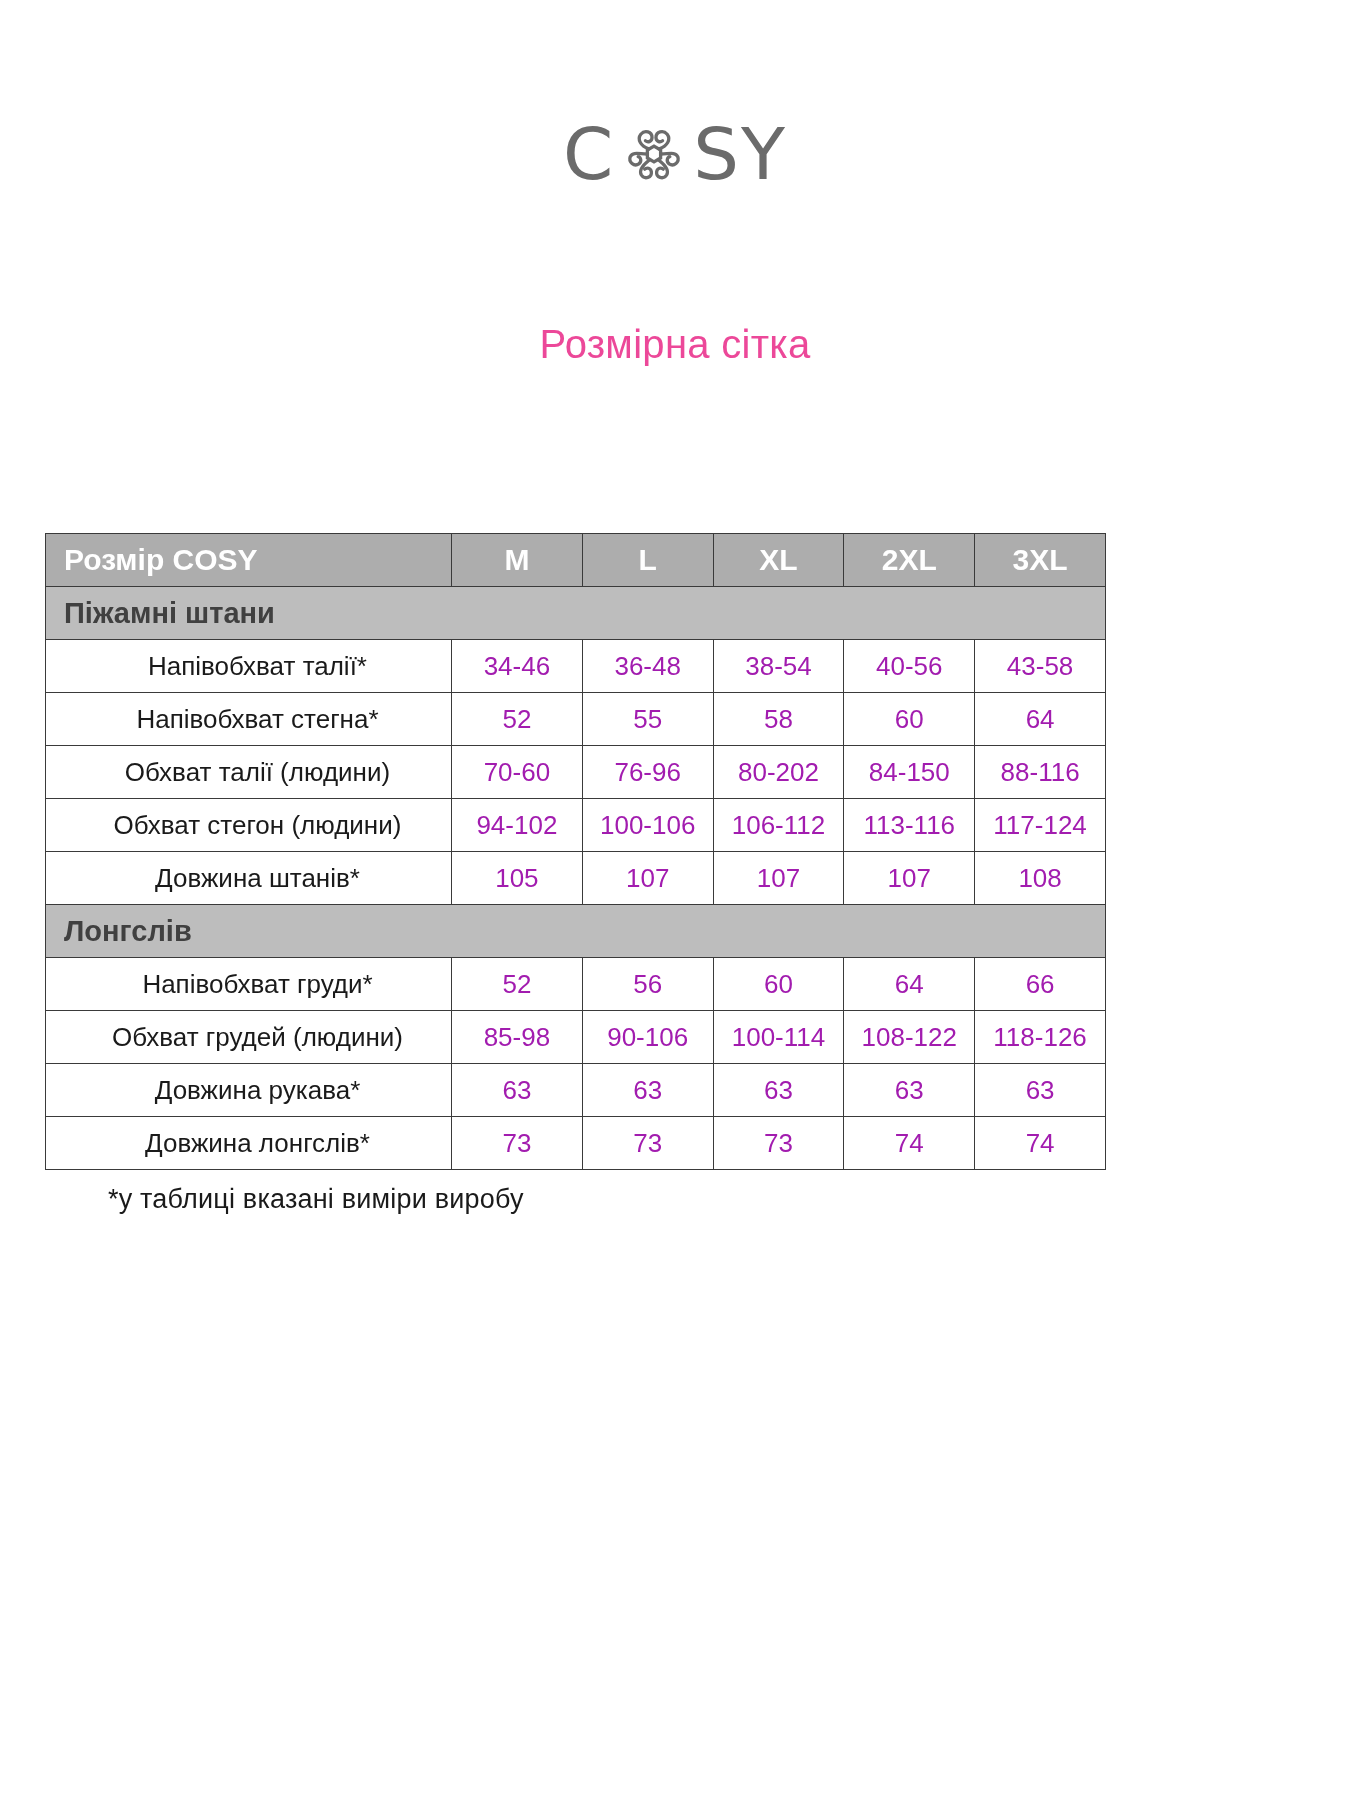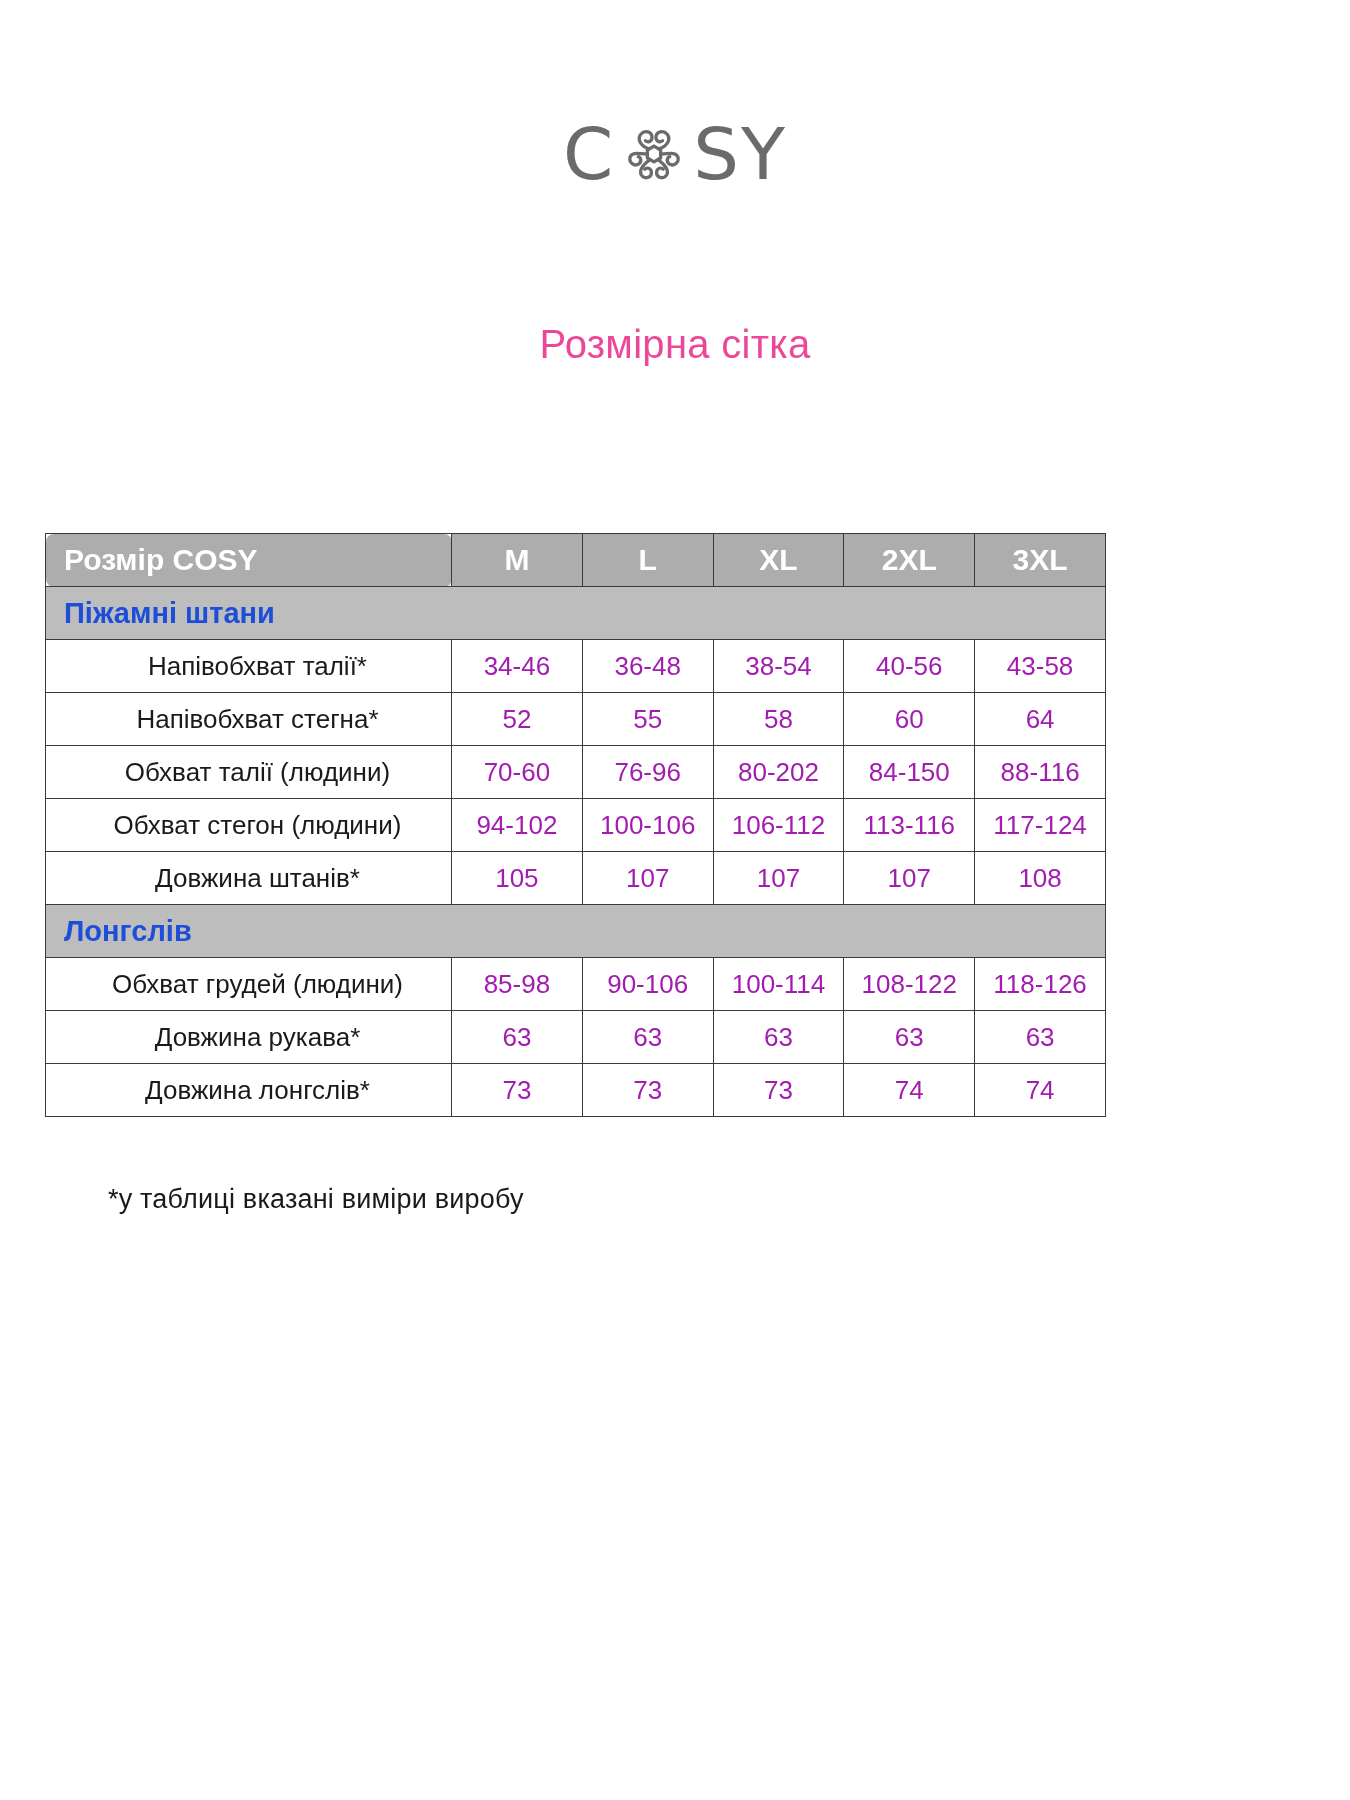--- a/index.html
+++ b/index.html
@@ -87,27 +87,26 @@
     background: #adadad;
     color: #ffffff;
     font-weight: bold;
     font-size: 30px;
     border-color: #2b2b2b;
   }
   .hdr-label {
     text-align: left;
     padding-left: 18px !important;
     font-size: 30px;
-    border-radius: 8px;
   }
   .hdr-size { text-align: center; }
 
   .section-row td {
     background: #bdbdbd;
-    color: #1d4ed8;
+    color: #404040;
     font-weight: bold;
     font-size: 29px;
     text-align: left;
     padding-left: 18px !important;
     border-color: #3a3a3a;
   }
 
   .row-label {
     text-align: center;
     padding-left: 18px !important;
@@ -229,20 +228,28 @@
         <td class="row-val">107</td>
         <td class="row-val">107</td>
         <td class="row-val">108</td>
       </tr>
 
       <tr class="section-row">
         <td colspan="6">Лонгслів</td>
       </tr>
 
       <tr>
+        <td class="row-label">Напівобхват груди*</td>
+        <td class="row-val">52</td>
+        <td class="row-val">56</td>
+        <td class="row-val">60</td>
+        <td class="row-val">64</td>
+        <td class="row-val">66</td>
+      </tr>
+      <tr>
         <td class="row-label">Обхват грудей (людини)</td>
         <td class="row-val">85-98</td>
         <td class="row-val">90-106</td>
         <td class="row-val">100-114</td>
         <td class="row-val">108-122</td>
         <td class="row-val">118-126</td>
       </tr>
       <tr>
         <td class="row-label">Довжина рукава*</td>
         <td class="row-val">63</td>

